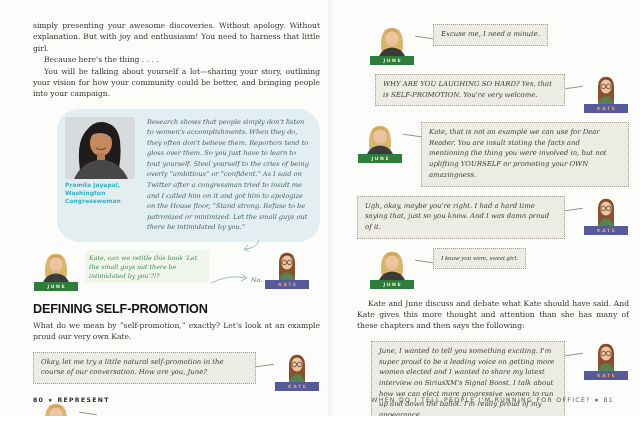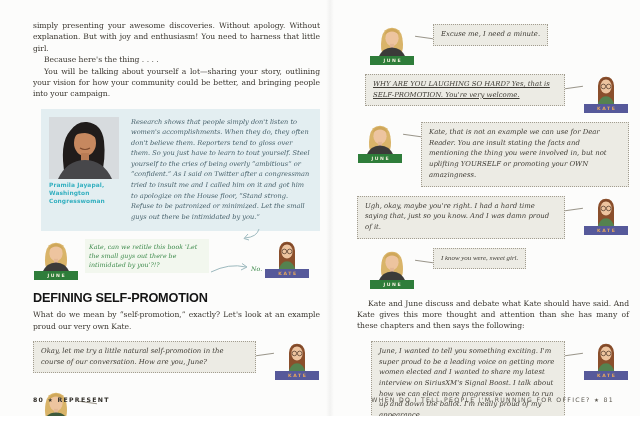--- a/index.html
+++ b/index.html
@@ -60,21 +60,21 @@
 <body>
 
 <div class="spread">
   <div class="gutter"></div>
 
   <div class="page-left">
     <div class="body-text">simply presenting your awesome discoveries. Without apology. Without explanation. But with joy and enthusiasm! You need to harness that little girl.</div>
     <div class="body-text ind">Because here's the thing . . . .</div>
     <div class="body-text ind">You will be talking about yourself a lot—sharing your story, outlining your vision for how your community could be better, and bringing people into your campaign.</div>
 
-    <div class="quote-box" style="margin-left:8px;">
+    <div class="quote-box" style="margin-left:24px;border-radius:22px;">
       <div class="photo-col">
         <div class="photo-frame">
           <svg width="70" height="62" viewBox="0 0 70 62">
             <rect x="0" y="0" width="70" height="62" fill="#d7dbde"></rect>
             <path d="M16,60 Q10,26 21,14 Q28,4 38,5 Q53,7 55,24 Q57,42 52,60 Z" fill="#201c1b"></path>
             <ellipse cx="36" cy="26" rx="11" ry="13" fill="#c6885f"></ellipse>
             <path d="M25,19 Q30,10 40,12 Q48,13 48,22 Q42,16 36,16 Q29,16 25,19" fill="#201c1b"></path>
             <rect x="32" y="36" width="8" height="8" fill="#b87c55"></rect>
             <path d="M9,62 Q18,43 36,43 Q54,43 63,62 Z" fill="#47474a"></path>
             <path d="M31,31 Q36,34 41,31" stroke="#7d4a2e" stroke-width="1.2" fill="none"></path>
@@ -171,21 +171,21 @@
           <rect x="18" y="21" width="4" height="5" fill="#e3b795"></rect>
           <path d="M5,36 Q10,25 20,25 Q30,25 35,36 Z" fill="#3b3b39"></path>
         </svg>
         <div class="plate plate-june">JUNE</div>
       </div>
       <div class="tail tail-l"></div>
       <div class="bubble" style="max-width:122px;flex:none;">Excuse me, I need a minute.</div>
     </div>
 
     <div class="dlg">
-      <div class="bubble" style="max-width:210px;margin-left:8px;text-decoration:underline;">WHY ARE YOU LAUGHING SO HARD? Yes, that is SELF-PROMOTION. You're very welcome.</div>
+      <div class="bubble" style="max-width:210px;margin-left:18px;">WHY ARE YOU LAUGHING SO HARD? Yes, that is SELF-PROMOTION. You're very welcome.</div>
       <div class="tail tail-r"></div>
       <div class="avatar">
         <svg width="36" height="32" viewBox="0 0 40 36">
           <path d="M11,36 L11,13 Q12,3 20,3 Q28,3 29,13 L29,36 Z" fill="#8a4f2c"></path>
           <ellipse cx="20" cy="14" rx="6.3" ry="8" fill="#edc49f"></ellipse>
           <circle cx="17" cy="14" r="2.6" fill="none" stroke="#4a3426" stroke-width="0.8"></circle>
           <circle cx="23" cy="14" r="2.6" fill="none" stroke="#4a3426" stroke-width="0.8"></circle>
           <path d="M14,8 Q17,4 20,5 Q24,4 26,8 Q23,6 20,6 Q17,6 14,8" fill="#7a4426"></path>
           <path d="M10,36 Q13,25 20,25 Q27,25 30,36 Z" fill="#55824f"></path>
         </svg>

